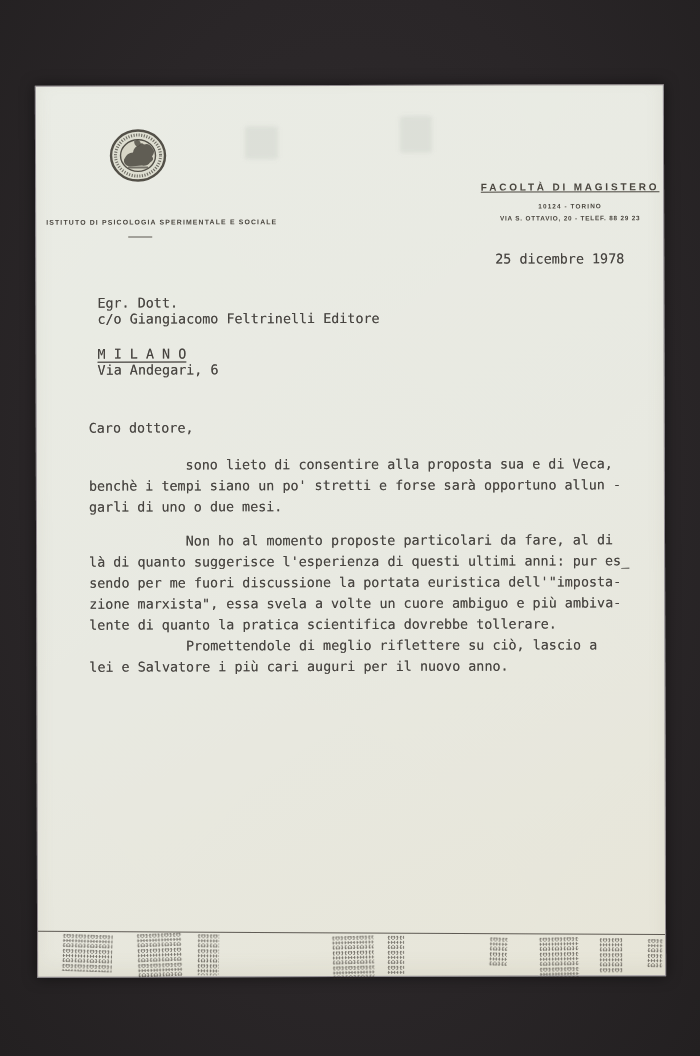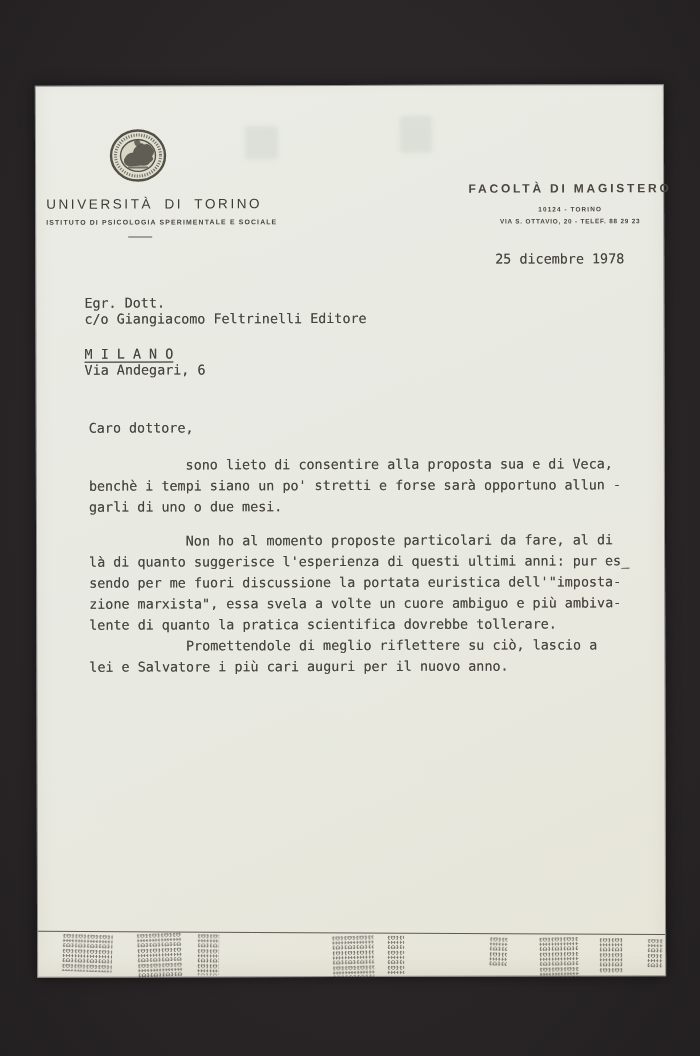--- a/index.html
+++ b/index.html
@@ -22,28 +22,28 @@
   .uni-name{
     position:absolute;left:10px;top:110px;width:300px;
     font-size:13.5px;letter-spacing:2.6px;word-spacing:5px;color:#3e3b35;font-weight:400;
   }
   .institute{
     position:absolute;left:10px;top:132px;width:320px;
     font-size:6.9px;font-weight:700;letter-spacing:1.15px;color:#4a463f;
   }
   .institute-dash{position:absolute;left:92px;top:150px;width:24px;height:1px;background:#5a564e;}
   .faculty-block{position:absolute;left:420px;top:96px;width:228px;text-align:center;color:#4a463f;}
-  .faculty-name{font-size:12px;font-weight:700;letter-spacing:2.8px;}
+  .faculty-name{font-size:10px;font-weight:700;letter-spacing:2.8px;text-decoration:underline;}
   .faculty-city{font-size:6.4px;font-weight:700;letter-spacing:1.1px;margin-top:10px;}
   .faculty-address{font-size:6.4px;font-weight:700;letter-spacing:0.8px;margin-top:5px;}
 
   
   .tw{font-family:"DejaVu Sans Mono", monospace;color:#474440;text-shadow:0 0 0.45px rgba(60,56,52,0.55);}
   .date{position:absolute;left:459px;top:166px;font-size:13.4px;}
-  .recipient{position:absolute;left:48px;top:209px;font-size:13.4px;line-height:15.5px;}
+  .recipient{position:absolute;left:61px;top:209px;font-size:13.4px;line-height:15.5px;}
   .recipient .city{margin-top:20px;text-decoration:underline;text-underline-offset:3px;text-decoration-thickness:1px;}
   .letter-body{position:absolute;left:52px;top:331px;font-size:13.4px;}
   .bline{white-space:pre;height:21px;line-height:21px;}
   .paragraph:nth-of-type(1){margin-top:22px;}
   .paragraph:nth-of-type(2){margin-top:16px;}
   .paragraph:nth-of-type(3){margin-top:13px;}
 
   
   .bottom-line{
     position:absolute;left:0;top:844px;width:627px;height:1px;
@@ -67,21 +67,20 @@
 
   <svg class="seal" viewBox="0 0 60 54">
     <ellipse cx="30" cy="27" rx="27" ry="25" fill="#ddddcf" stroke="#3f3b33" stroke-width="2.4"></ellipse>
     <ellipse cx="30" cy="27" rx="22.5" ry="20.5" fill="none" stroke="#3f3b33" stroke-width="3" stroke-dasharray="1.1 1.5" opacity="0.8"></ellipse>
     <ellipse cx="30" cy="27" rx="17.5" ry="15.8" fill="#d6d4c4" stroke="#3f3b33" stroke-width="1.4"></ellipse>
     <path d="M16 31 q3 -7 9 -7 q1 -6 6 -7 q2 -4 5 -1 q5 -2 8 3 q4 4 0 9 q3 3 -2 6 q-3 4 -8 3 l-12 1 q-7 -1 -6 -7 z" fill="#3f3b33" opacity="0.9"></path>
     <path d="M26 13 q3 -3 6 0 q2 3 -1 5 q-4 1 -5 -5 z" fill="#3f3b33" opacity="0.85"></path>
     <path d="M20 38 h20 v2 h-20 z" fill="#3f3b33" opacity="0.75"></path>
   </svg>
 
-  <div class="uni-name">UNIVERSITÀ DI TORINO</div>
   <div class="institute">ISTITUTO DI PSICOLOGIA SPERIMENTALE E SOCIALE</div>
   <div class="institute-dash"></div>
 
   <div class="faculty-block">
     <div class="faculty-name">FACOLTÀ DI MAGISTERO</div>
     <div class="faculty-city">10124 - TORINO</div>
     <div class="faculty-address">VIA S. OTTAVIO, 20 - TELEF. 88 29 23</div>
   </div>
 
   <div class="tw date">25 dicembre 1978</div>

